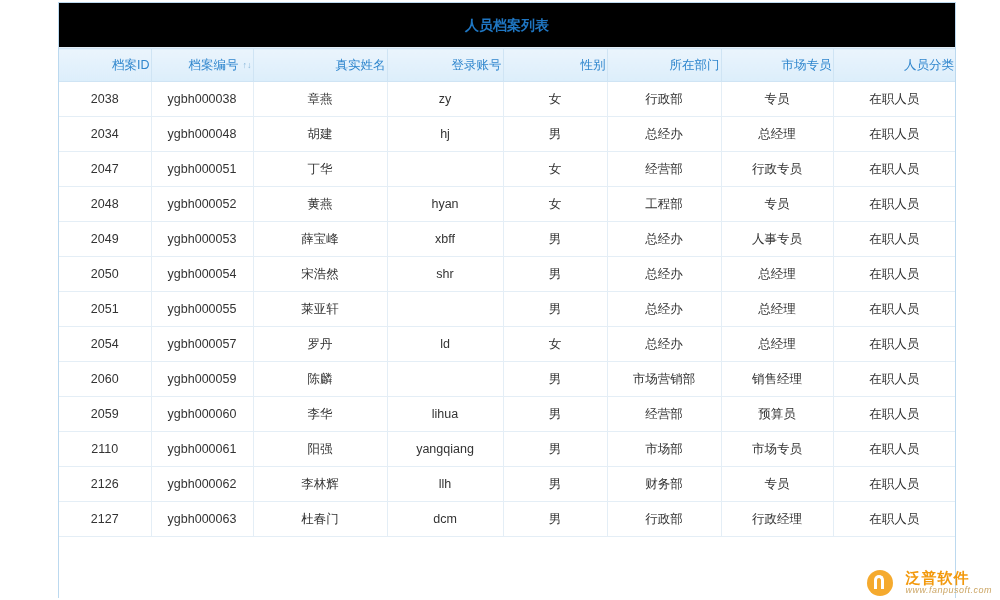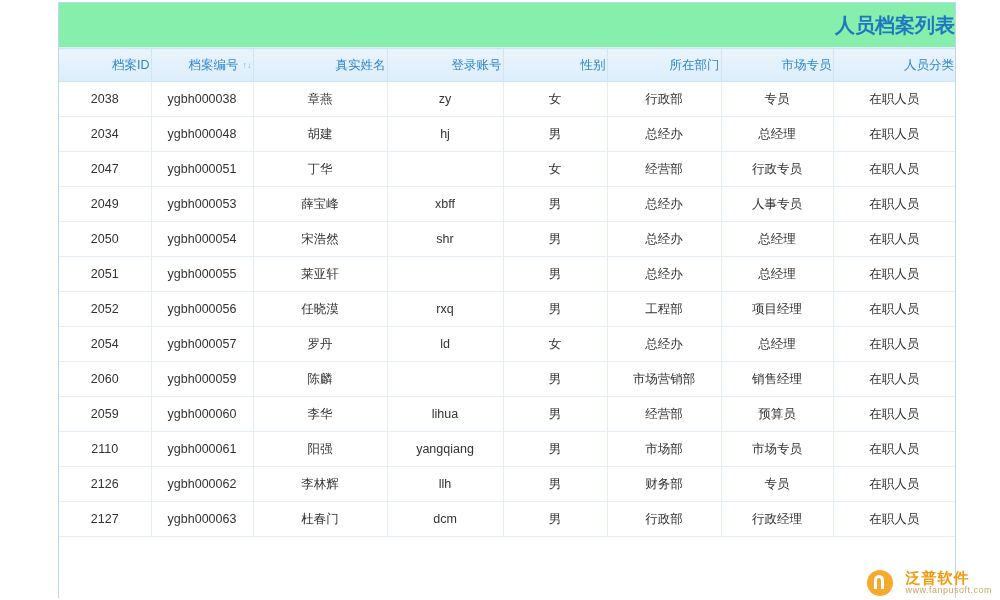--- a/index.html
+++ b/index.html
@@ -23,25 +23,25 @@
     width: 898px;
     height: 596px;
     border: 1px solid #bcd9ef;
     border-bottom: none;
     box-sizing: border-box;
     background: #ffffff;
   }
   .title-bar {
     height: 44px;
     line-height: 44px;
-    text-align: right;
-    font-size: 20px;
+    text-align: center;
+    font-size: 14px;
     font-weight: bold;
     color: #1f76c2;
-    background: #86efac;
+    background: #000000;
     border-bottom: 1px solid #e3eef7;
   }
   table.grid {
     width: 100%;
     border-collapse: collapse;
     table-layout: fixed;
   }
   table.grid th {
     height: 30px;
     background: linear-gradient(to bottom, #eaf4fc, #dceefb);
@@ -112,20 +112,21 @@
   .wm-cn {
     font-size: 15px;
     font-weight: bold;
     color: #f29400;
     letter-spacing: 1px;
   }
   .wm-en {
     font-size: 9px;
     color: #c9a15c;
     letter-spacing: 0.5px;
+    font-style: italic;
   }
   .col-0 { width: 92px; }
   .col-1 { width: 102px; }
   .col-2 { width: 134px; }
   .col-3 { width: 116px; }
   .col-4 { width: 104px; }
   .col-5 { width: 114px; }
   .col-6 { width: 112px; }
   .col-7 { width: 122px; }
 </style>
@@ -183,20 +184,30 @@
             <td>2047</td>
             <td>ygbh000051</td>
             <td class="name-cell">丁华</td>
             <td></td>
             <td>女</td>
             <td>经营部</td>
             <td>行政专员</td>
             <td>在职人员</td>
           </tr>
           <tr>
+            <td>2048</td>
+            <td>ygbh000052</td>
+            <td class="name-cell">黄燕</td>
+            <td>hyan</td>
+            <td>女</td>
+            <td>工程部</td>
+            <td>专员</td>
+            <td>在职人员</td>
+          </tr>
+          <tr>
             <td>2049</td>
             <td>ygbh000053</td>
             <td class="name-cell">薛宝峰</td>
             <td>xbff</td>
             <td>男</td>
             <td>总经办</td>
             <td>人事专员</td>
             <td>在职人员</td>
           </tr>
           <tr>
@@ -210,30 +221,20 @@
             <td>在职人员</td>
           </tr>
           <tr>
             <td>2051</td>
             <td>ygbh000055</td>
             <td class="name-cell">莱亚轩</td>
             <td></td>
             <td>男</td>
             <td>总经办</td>
             <td>总经理</td>
-            <td>在职人员</td>
-          </tr>
-          <tr>
-            <td>2052</td>
-            <td>ygbh000056</td>
-            <td class="name-cell">任晓漠</td>
-            <td>rxq</td>
-            <td>男</td>
-            <td>工程部</td>
-            <td>项目经理</td>
             <td>在职人员</td>
           </tr>
           <tr>
             <td>2054</td>
             <td>ygbh000057</td>
             <td class="name-cell">罗丹</td>
             <td>ld</td>
             <td>女</td>
             <td>总经办</td>
             <td>总经理</td>

